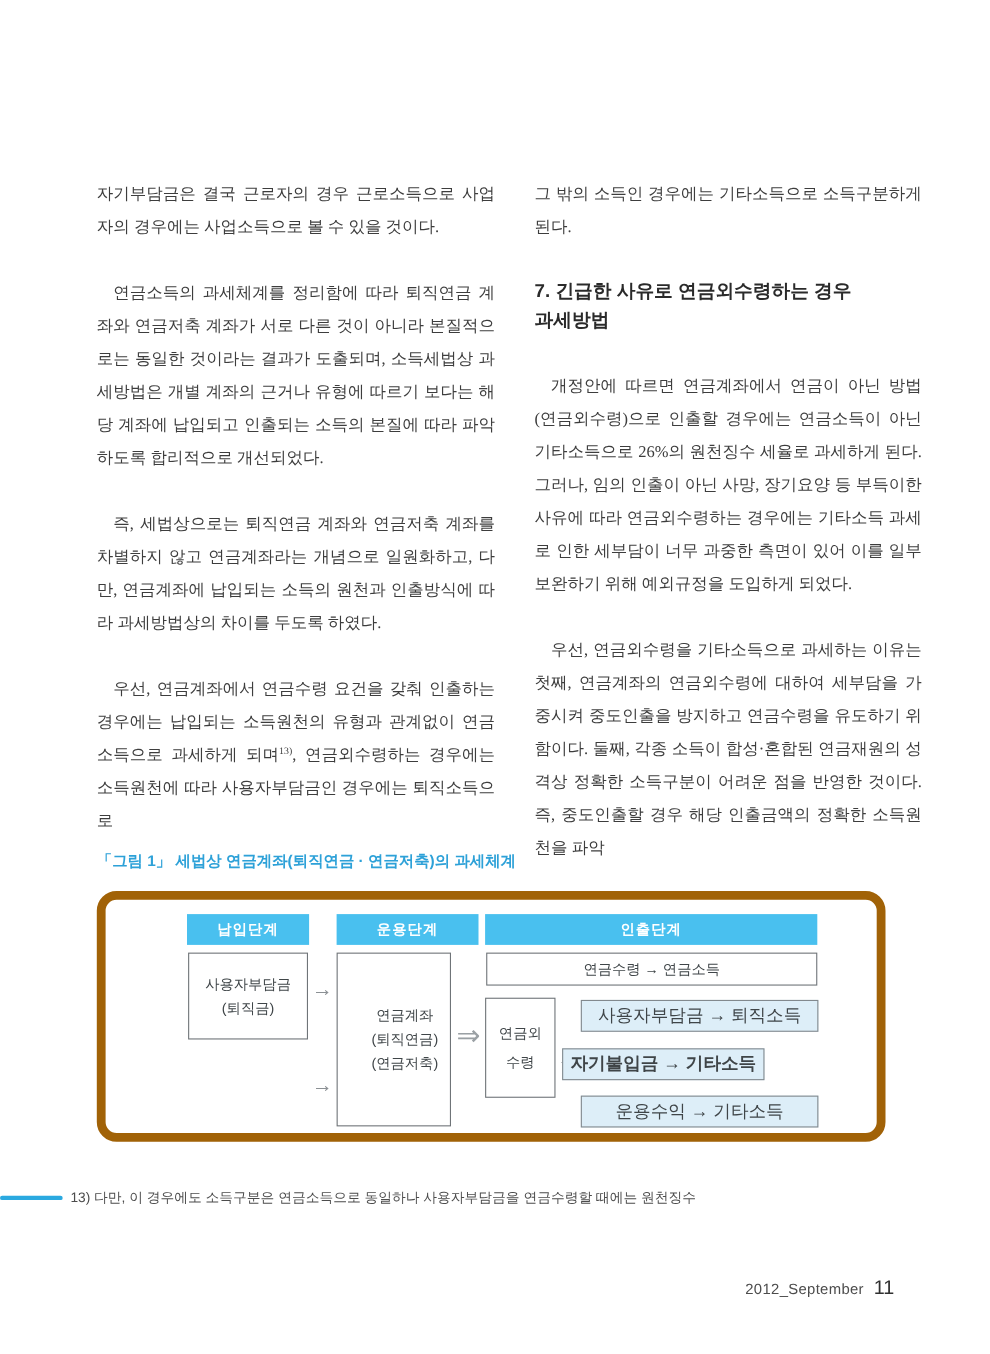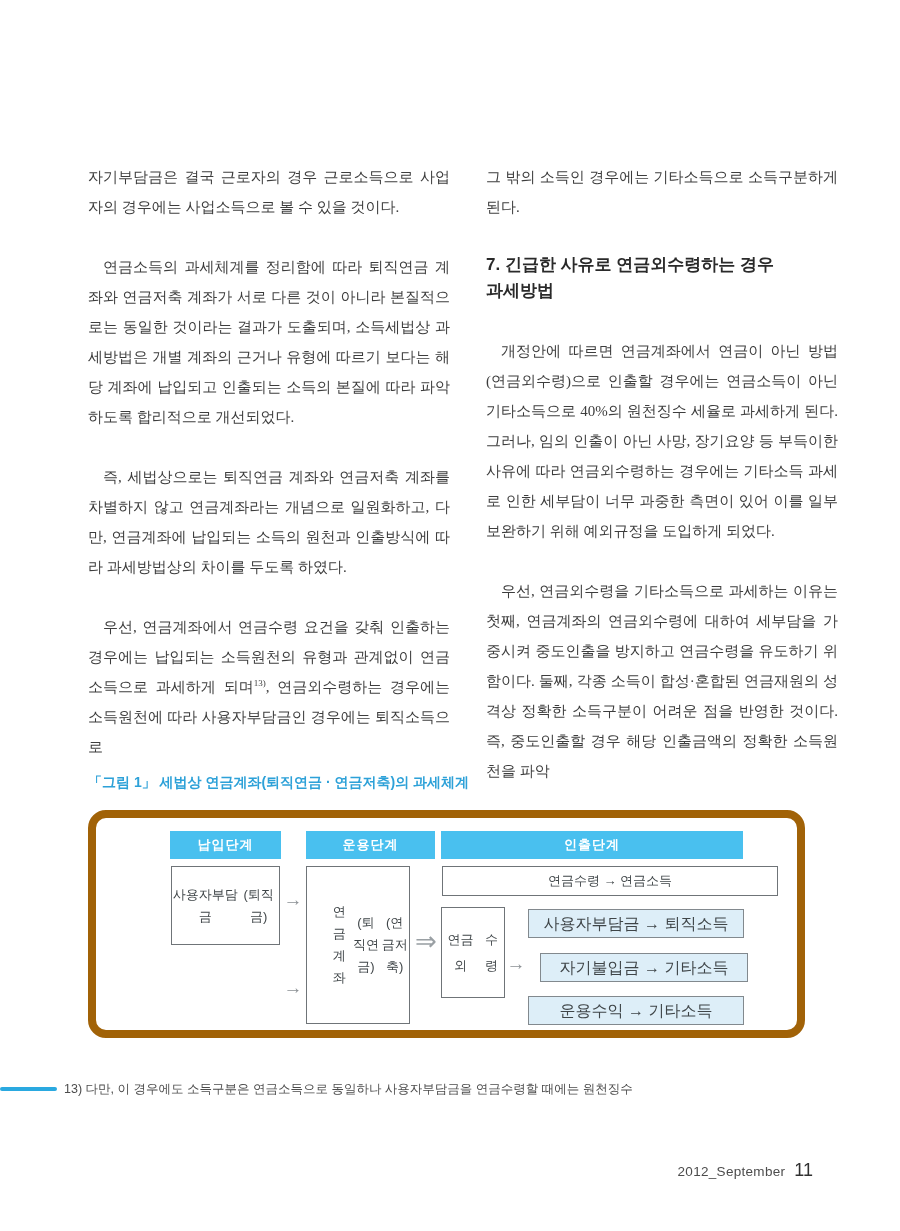--- a/index.html
+++ b/index.html
@@ -33,21 +33,21 @@
     border:8px solid #a16207; border-radius:18px; background:#ffffff;
     font-family:"Liberation Sans", sans-serif; color:#3f4548;
   }
   .fig-box .abs { position:absolute; }
   .stage {
     background:#49c0ef; color:#ffffff; font-weight:bold; font-size:13px;
     height:28px; line-height:28px; text-align:center; letter-spacing:1px;
   }
   .wbox {
     background:#ffffff; border:1px solid #6f7478; font-size:13px;
-    display:flex; flex-direction:row; align-items:center; justify-content:center;
+    display:flex; flex-direction:column; align-items:center; justify-content:center;
     text-align:center; line-height:22px;
   }
   .obox {
     background:#ddeef8; border:1px solid #82898e; font-size:16px;
     height:29px; line-height:27px; text-align:center;
   }
   .arrow  { color:#8b9094; font-size:19px; line-height:20px; width:26px; text-align:center; }
   .darrow { color:#9aa0a4; font-size:26px; line-height:26px; width:34px; text-align:center; }
   
   .fn-rule { position:absolute; left:0; top:1087px; width:57px; height:4px;
@@ -74,21 +74,21 @@
   <div class="col col-left">
     <p>자기부담금은 결국 근로자의 경우 근로소득으로 사업자의 경우에는 사업소득으로 볼 수 있을 것이다.</p>
     <p class="indent">연금소득의 과세체계를 정리함에 따라 퇴직연금 계좌와 연금저축 계좌가 서로 다른 것이 아니라 본질적으로는 동일한 것이라는 결과가 도출되며, 소득세법상 과세방법은 개별 계좌의 근거나 유형에 따르기 보다는 해당 계좌에 납입되고 인출되는 소득의 본질에 따라 파악하도록 합리적으로 개선되었다.</p>
     <p class="indent">즉, 세법상으로는 퇴직연금 계좌와 연금저축 계좌를 차별하지 않고 연금계좌라는 개념으로 일원화하고, 다만, 연금계좌에 납입되는 소득의 원천과 인출방식에 따라 과세방법상의 차이를 두도록 하였다.</p>
     <p class="indent"><span>우선, 연금계좌에서 연금수령 요건을 갖춰 인출하는 경우에는 납입되는 소득원천의 유형과 관계없이 연금소득으로 과세하게 되며</span><span class="fn-ref">13)</span><span>, 연금외수령하는 경우에는 소득원천에 따라 사용자부담금인 경우에는 퇴직소득으로</span></p>
   </div>
 
   <div class="col col-right">
     <p>그 밖의 소득인 경우에는 기타소득으로 소득구분하게 된다.</p>
     <h2 class="sec-heading">7. 긴급한 사유로 연금외수령하는 경우 과세방법</h2>
-    <p class="indent">개정안에 따르면 연금계좌에서 연금이 아닌 방법(연금외수령)으로 인출할 경우에는 연금소득이 아닌 기타소득으로 40%의 원천징수 세율로 과세하게 된다. 그러나, 임의 인출이 아닌 사망, 장기요양 등 부득이한 사유에 따라 연금외수령하는 경우에는 기타소득 과세로 인한 세부담이 너무 과중한 측면이 있어 이를 일부 보완하기 위해 예외규정을 도입하게 되었다.</p>
+    <p class="indent">개정안에 따르면 연금계좌에서 연금이 아닌 방법(연금외수령)으로 인출할 경우에는 연금소득이 아닌 기타소득으로 26%의 원천징수 세율로 과세하게 된다. 그러나, 임의 인출이 아닌 사망, 장기요양 등 부득이한 사유에 따라 연금외수령하는 경우에는 기타소득 과세로 인한 세부담이 너무 과중한 측면이 있어 이를 일부 보완하기 위해 예외규정을 도입하게 되었다.</p>
     <p class="indent">우선, 연금외수령을 기타소득으로 과세하는 이유는 첫째, 연금계좌의 연금외수령에 대하여 세부담을 가중시켜 중도인출을 방지하고 연금수령을 유도하기 위함이다. 둘째, 각종 소득이 합성·혼합된 연금재원의 성격상 정확한 소득구분이 어려운 점을 반영한 것이다. 즉, 중도인출할 경우 해당 인출금액의 정확한 소득원천을 파악</p>
   </div>
 
   <div class="fig-caption">「그림 1」 세법상 연금계좌(퇴직연금 · 연금저축)의 과세체계</div>
 
   <div class="fig-box">
 
     <div class="abs stage" style="left:74px; top:13px; width:111px;">납입단계</div>
     <div class="abs stage" style="left:210px; top:13px; width:129px;">운용단계</div>
     <div class="abs stage" style="left:345px; top:13px; width:302px;">인출단계</div>
@@ -102,31 +102,31 @@
     <div class="abs arrow" style="left:184px; top:160px;">→</div>
 
     <div class="abs wbox" style="left:210px; top:48px; width:104px; height:158px;padding-left:20px;">
       <span>연금계좌</span>
       <span>(퇴직연금)</span>
       <span>(연금저축)</span>
     </div>
 
     <div class="abs darrow" style="left:313px; top:110px;">⇒</div>
 
-    <div class="abs wbox" style="left:346px; top:48px; width:336px; height:30px; flex-direction:row;">연금수령 → 연금소득</div>
+    <div class="abs wbox" style="left:346px; top:48px; width:301px; height:30px; flex-direction:row;">연금수령 → 연금소득</div>
 
     <div class="abs wbox" style="left:345px; top:89px; width:64px; height:91px; line-height:26px;">
       <span>연금외</span>
       <span>수령</span>
     </div>
 
     <div class="abs arrow" style="left:407px; top:136px;">→</div>
 
     <div class="abs obox" style="left:432px; top:91px; width:216px;">사용자부담금 → 퇴직소득</div>
-    <div class="abs obox" style="left:444px; top:135px; width:208px;">자기불입금 → 기타소득</div>
+    <div class="abs obox" style="left:415px; top:135px; width:184px;font-weight:bold;">자기불입금 → 기타소득</div>
     <div class="abs obox" style="left:432px; top:178px; width:216px;">운용수익 → 기타소득</div>
   </div>
 
   <div class="fn-rule"></div>
   <div class="footnote">13) 다만, 이 경우에도 소득구분은 연금소득으로 동일하나 사용자부담금을 연금수령할 때에는 원천징수</div>
 
   <div class="footer">
     <span class="issue">2012_September</span>
     <span class="pageno">11</span>
   </div>

